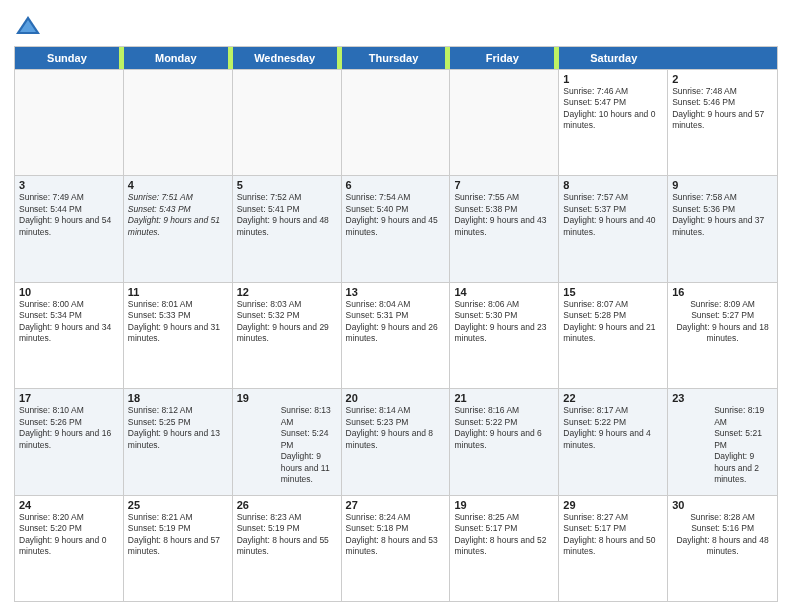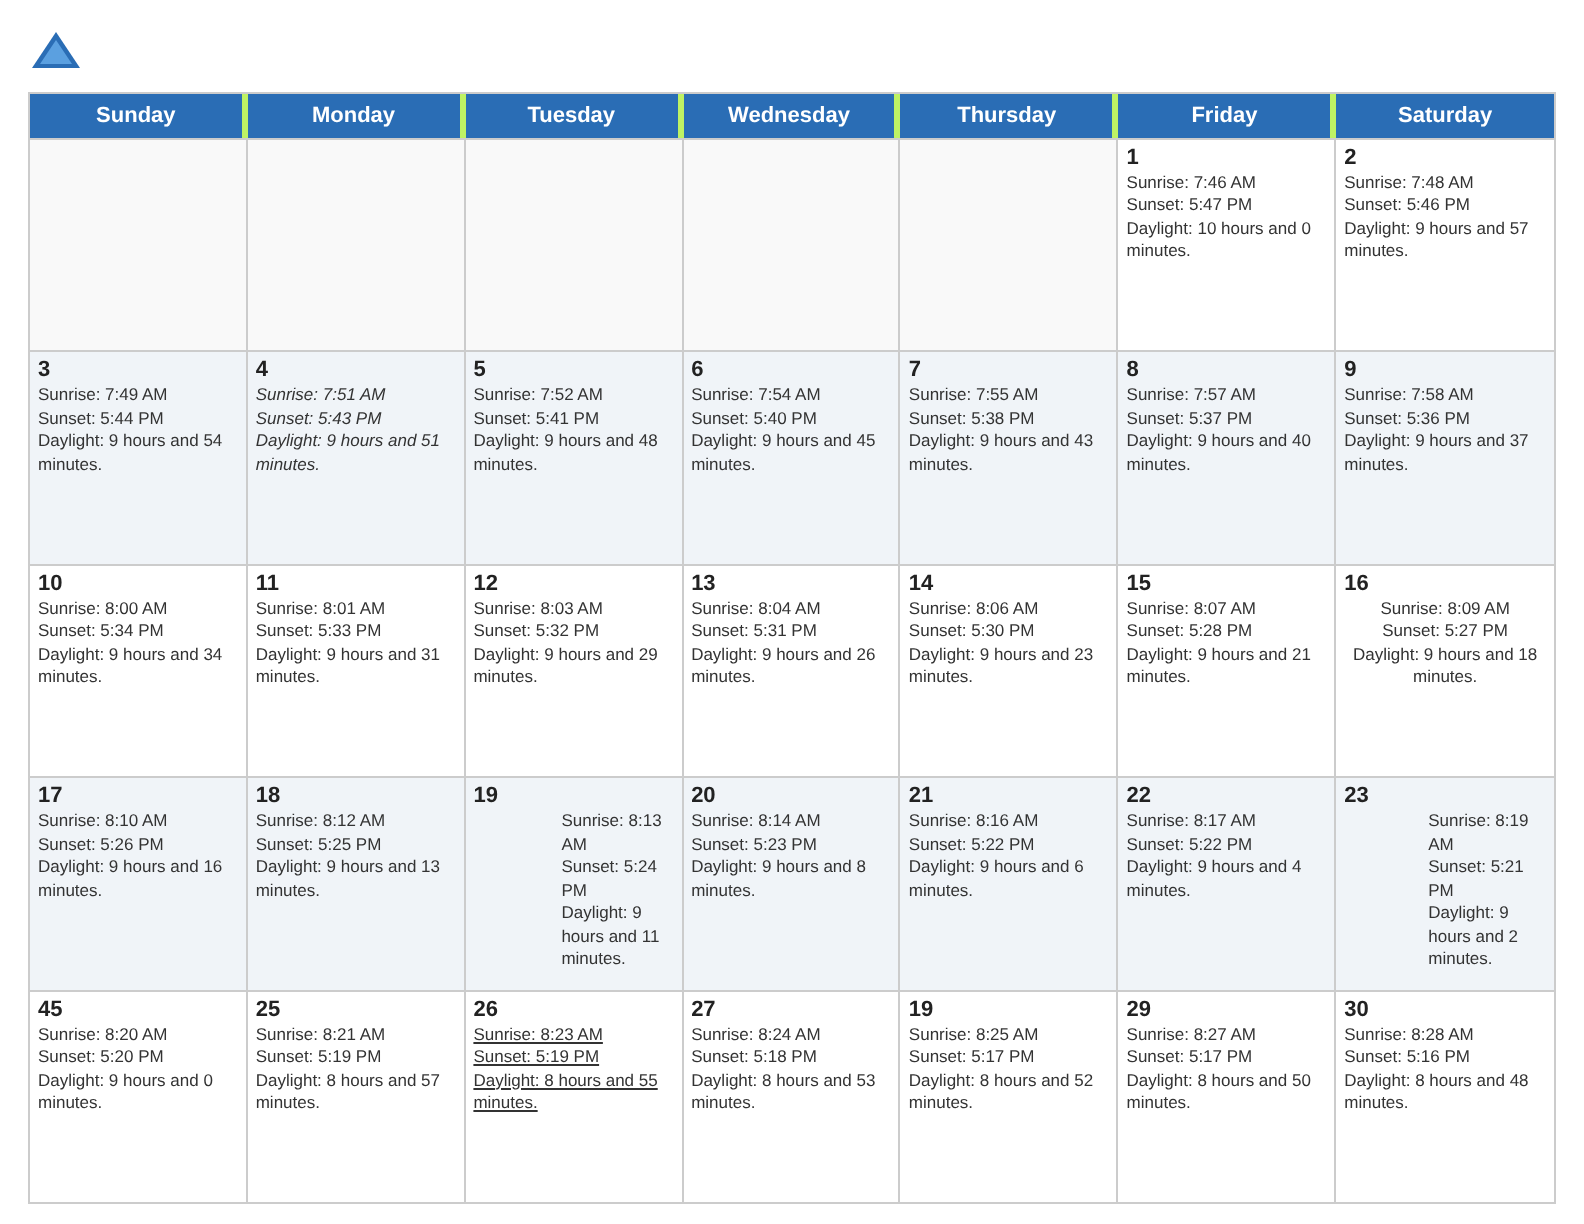--- a/index.html
+++ b/index.html
@@ -69,21 +69,21 @@
       display: grid;
       grid-template-columns: repeat(7, 1fr);
       background: #2a6db5;
     }
     .cal-header-cell {
       color: #fff;
       font-size: 11px;
       font-weight: bold;
       text-align: center;
       padding: 5px 2px;
-      border-right: 3px solid #bef264;
+      border-right: 5px solid #bef264;
     }
     .cal-header-cell:last-child { border-right: none; }
     .cal-body {
       flex: 1;
       display: grid;
       grid-template-rows: repeat(5, 1fr);
     }
     .cal-row {
       display: grid;
       grid-template-columns: repeat(7, 1fr);
@@ -130,21 +130,20 @@
     <div class="title-block">
       <div class="cal-title"></div>
       <div class="cal-subtitle"></div>
     </div>
   </div>
 
   <div class="calendar">
     <div class="cal-header-row" id="cal-header">
         <div class="cal-header-cell">Sunday</div>
         <div class="cal-header-cell">Monday</div>
-        <div class="cal-header-cell">Tuesday</div>
         <div class="cal-header-cell">Wednesday</div>
         <div class="cal-header-cell">Thursday</div>
         <div class="cal-header-cell">Friday</div>
         <div class="cal-header-cell">Saturday</div>
       </div>
     <div class="cal-body" id="cal-body">
         <div class="cal-row">
           <div class="cal-cell empty"></div>
           <div class="cal-cell empty"></div>
           <div class="cal-cell empty"></div>
@@ -290,34 +289,34 @@
           </div>
           <div class="cal-cell alt-bg">
             <div class="day-num">23</div>
             <div class="cell-info" style="white-space: pre-line; margin-left: 42px;">Sunrise: 8:19 AM
 Sunset: 5:21 PM
 Daylight: 9 hours and 2 minutes.</div>
           </div>
         </div>
         <div class="cal-row">
           <div class="cal-cell">
-            <div class="day-num">45</div>
+            <div class="day-num">24</div>
             <div class="cell-info" style="white-space: pre-line;">Sunrise: 8:20 AM
 Sunset: 5:20 PM
 Daylight: 9 hours and 0 minutes.</div>
           </div>
           <div class="cal-cell">
             <div class="day-num">25</div>
             <div class="cell-info" style="white-space: pre-line;">Sunrise: 8:21 AM
 Sunset: 5:19 PM
 Daylight: 8 hours and 57 minutes.</div>
           </div>
           <div class="cal-cell">
             <div class="day-num">26</div>
-            <div class="cell-info" style="white-space: pre-line; text-decoration: underline;">Sunrise: 8:23 AM
+            <div class="cell-info" style="white-space: pre-line;">Sunrise: 8:23 AM
 Sunset: 5:19 PM
 Daylight: 8 hours and 55 minutes.</div>
           </div>
           <div class="cal-cell">
             <div class="day-num">27</div>
             <div class="cell-info" style="white-space: pre-line;">Sunrise: 8:24 AM
 Sunset: 5:18 PM
 Daylight: 8 hours and 53 minutes.</div>
           </div>
           <div class="cal-cell">
@@ -327,20 +326,20 @@
 Daylight: 8 hours and 52 minutes.</div>
           </div>
           <div class="cal-cell">
             <div class="day-num">29</div>
             <div class="cell-info" style="white-space: pre-line;">Sunrise: 8:27 AM
 Sunset: 5:17 PM
 Daylight: 8 hours and 50 minutes.</div>
           </div>
           <div class="cal-cell">
             <div class="day-num">30</div>
-            <div class="cell-info" style="white-space: pre-line;">Sunrise: 8:28 AM
+            <div class="cell-info" style="white-space: pre-line; text-align: center;">Sunrise: 8:28 AM
 Sunset: 5:16 PM
 Daylight: 8 hours and 48 minutes.</div>
           </div>
         </div>
       </div>
   </div>
 </div>
 
 </body></html>

